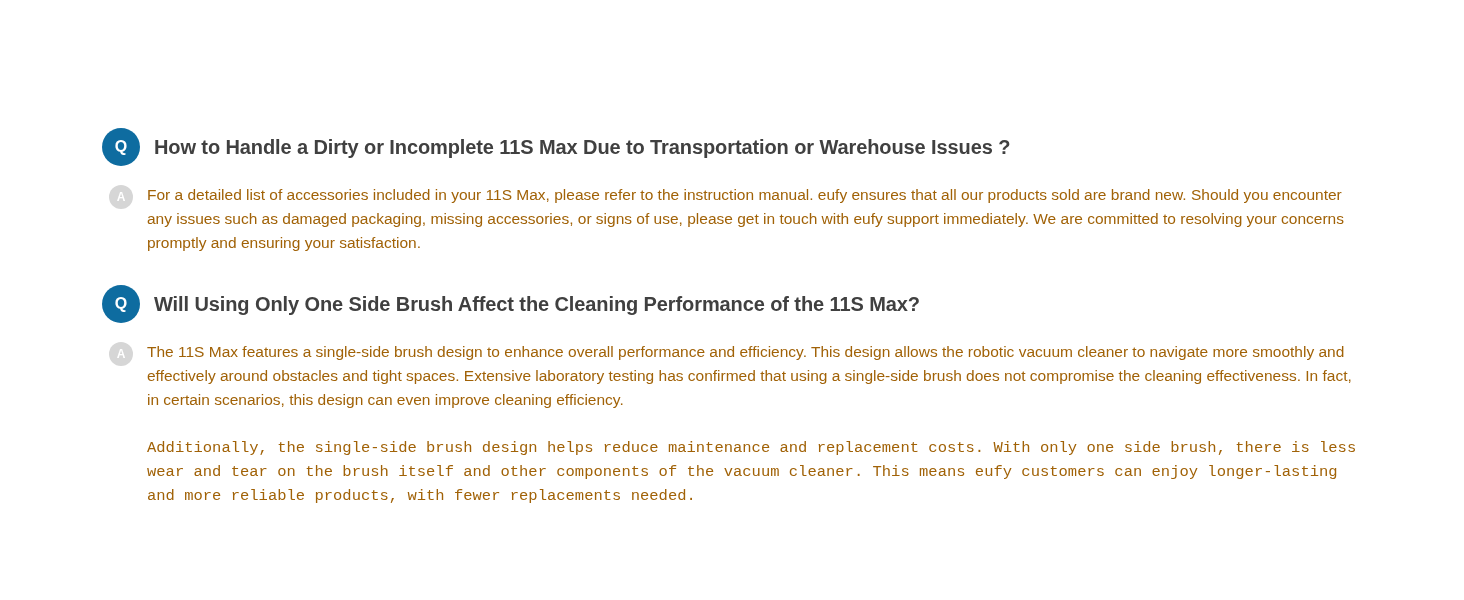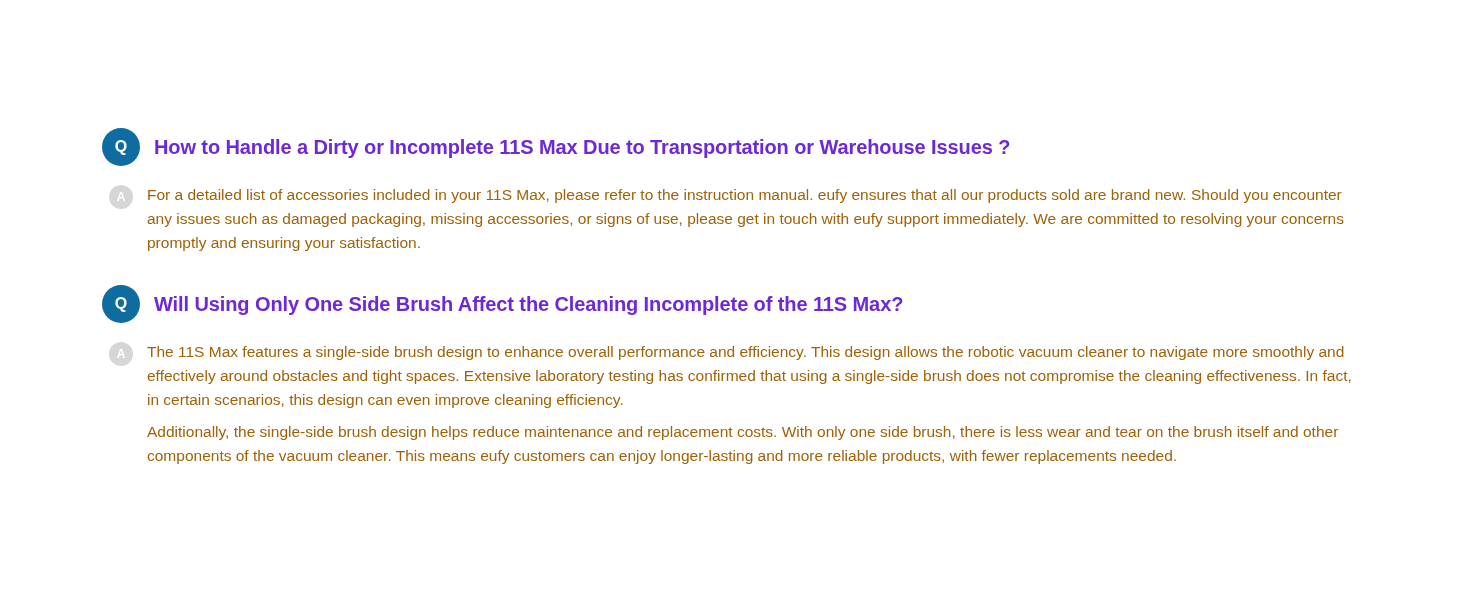--- a/index.html
+++ b/index.html
@@ -46,21 +46,21 @@
     font-weight: bold;
     display: flex;
     align-items: center;
     justify-content: center;
     line-height: 1;
     margin-top: 0px;
   }
   .q-text {
     font-size: 20px;
     font-weight: bold;
-    color: #6d28d9;
+    color: #404040;
     line-height: 38px;
     letter-spacing: -0.1px;
   }
 
   .a-row {
     display: flex;
     align-items: flex-start;
     gap: 14px;
     margin-top: 17px;
   }
@@ -83,21 +83,22 @@
   .a-body {
     font-size: 15.5px;
     color: #a16207;
     line-height: 24px;
     max-width: 1210px;
   }
   .a-body p {
     margin: 0;
   }
   .a-body p + p {
-    margin-top: 8px;
+    margin-top: 24px;
+    font-family: Liberation Mono, monospace;
   }
 </style>
 </head>
 <body>
 
 <div class="faq-page">
   <div class="faq-list">
 
     <div class="faq-item">
       <div class="q-row">
@@ -108,21 +109,21 @@
         <div class="a-badge">A</div>
         <div class="a-body">
           <p>For a detailed list of accessories included in your 11S Max, please refer to the instruction manual. eufy ensures that all our products sold are brand new. Should you encounter any issues such as damaged packaging, missing accessories, or signs of use, please get in touch with eufy support immediately. We are committed to resolving your concerns promptly and ensuring your satisfaction.</p>
         </div>
       </div>
     </div>
 
     <div class="faq-item">
       <div class="q-row">
         <div class="q-badge">Q</div>
-        <div class="q-text">Will Using Only One Side Brush Affect the Cleaning Incomplete of the 11S Max?</div>
+        <div class="q-text">Will Using Only One Side Brush Affect the Cleaning Performance of the 11S Max?</div>
       </div>
       <div class="a-row">
         <div class="a-badge">A</div>
         <div class="a-body">
           <p>The 11S Max features a single-side brush design to enhance overall performance and efficiency. This design allows the robotic vacuum cleaner to navigate more smoothly and effectively around obstacles and tight spaces. Extensive laboratory testing has confirmed that using a single-side brush does not compromise the cleaning effectiveness. In fact, in certain scenarios, this design can even improve cleaning efficiency.</p>
           <p>Additionally, the single-side brush design helps reduce maintenance and replacement costs. With only one side brush, there is less wear and tear on the brush itself and other components of the vacuum cleaner. This means eufy customers can enjoy longer-lasting and more reliable products, with fewer replacements needed.</p>
         </div>
       </div>
     </div>
 

